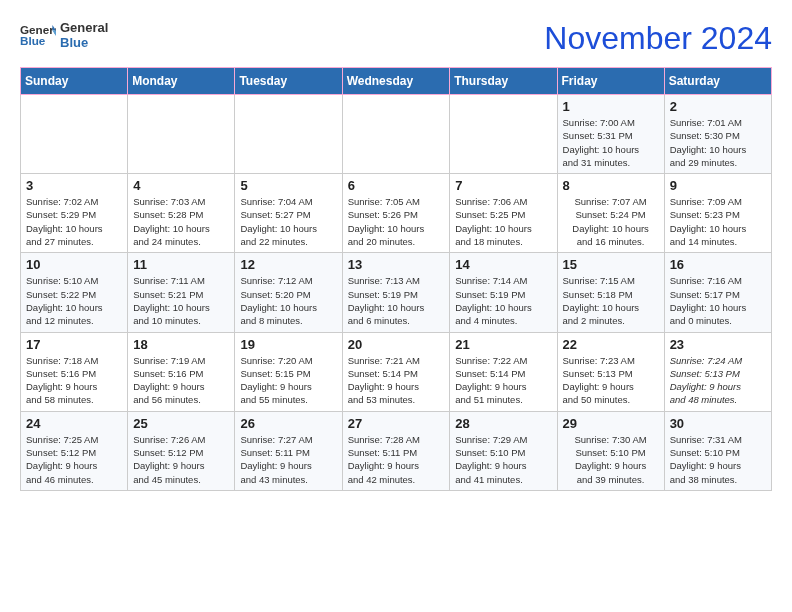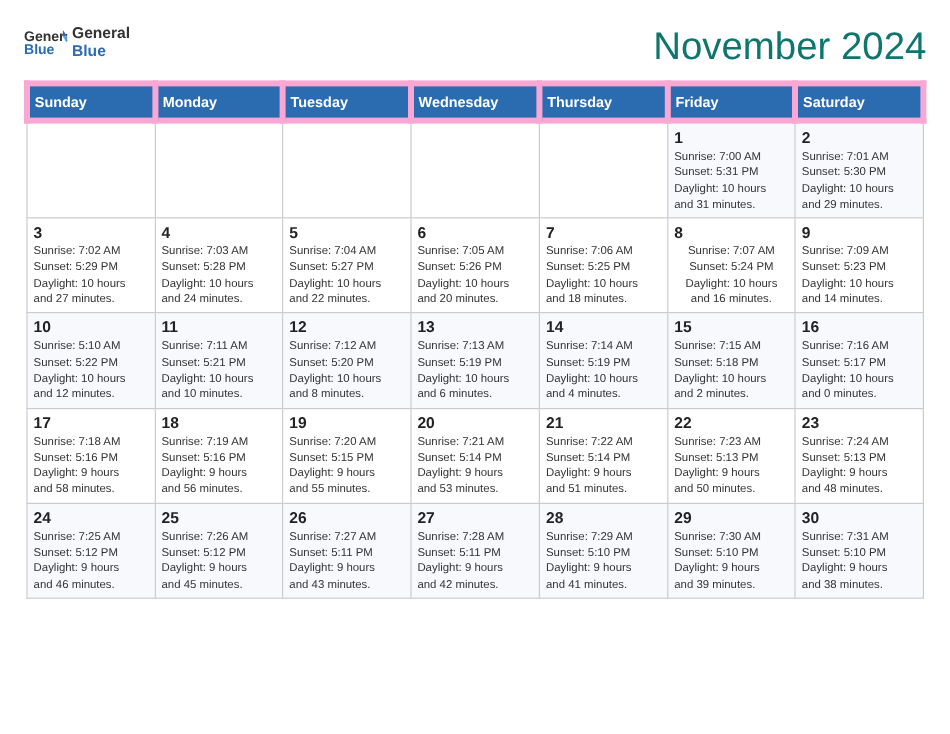--- a/index.html
+++ b/index.html
@@ -27,37 +27,37 @@
     .logo-icon {
       width: 36px;
       height: 28px;
     }
     .title-block {
       text-align: right;
     }
     .month-title {
       font-size: 32px;
       font-weight: normal;
-      color: #0f766e;
+      color: #1d4ed8;
     }
     .location {
       font-size: 16px;
       color: #555;
     }
     .calendar {
       width: 100%;
       border-collapse: collapse;
     }
     .calendar thead tr th {
       background-color: #2b6cb0;
       color: #fff;
       font-size: 12px;
       font-weight: bold;
       padding: 6px 4px;
-      border: 5px solid #f9a8d4;
+      border: 1px solid #f9a8d4;
       text-align: left;
     }
     .calendar tbody tr td {
       border: 1px solid #ccc;
       vertical-align: top;
       padding: 4px 5px;
       font-size: 10px;
       color: #333;
       width: 108px;
       min-height: 80px;
@@ -281,21 +281,21 @@
           </td>
           <td>
             <span class="day-number">22</span>
             <div class="day-info" style="white-space: pre-line;">Sunrise: 7:23 AM
 Sunset: 5:13 PM
 Daylight: 9 hours
 and 50 minutes.</div>
           </td>
           <td>
             <span class="day-number">23</span>
-            <div class="day-info" style="white-space: pre-line;">Sunrise: 7:24 AM
+            <div class="day-info" style="white-space: pre-line; font-style: italic;">Sunrise: 7:24 AM
 Sunset: 5:13 PM
 Daylight: 9 hours
 and 48 minutes.</div>
           </td>
         </tr>
         <tr>
           <td>
             <span class="day-number">24</span>
             <div class="day-info" style="white-space: pre-line;">Sunrise: 7:25 AM
 Sunset: 5:12 PM
@@ -325,21 +325,21 @@
           </td>
           <td>
             <span class="day-number">28</span>
             <div class="day-info" style="white-space: pre-line;">Sunrise: 7:29 AM
 Sunset: 5:10 PM
 Daylight: 9 hours
 and 41 minutes.</div>
           </td>
           <td>
             <span class="day-number">29</span>
-            <div class="day-info" style="white-space: pre-line;">Sunrise: 7:30 AM
+            <div class="day-info" style="white-space: pre-line; text-align: center;">Sunrise: 7:30 AM
 Sunset: 5:10 PM
 Daylight: 9 hours
 and 39 minutes.</div>
           </td>
           <td>
             <span class="day-number">30</span>
             <div class="day-info" style="white-space: pre-line;">Sunrise: 7:31 AM
 Sunset: 5:10 PM
 Daylight: 9 hours
 and 38 minutes.</div>

